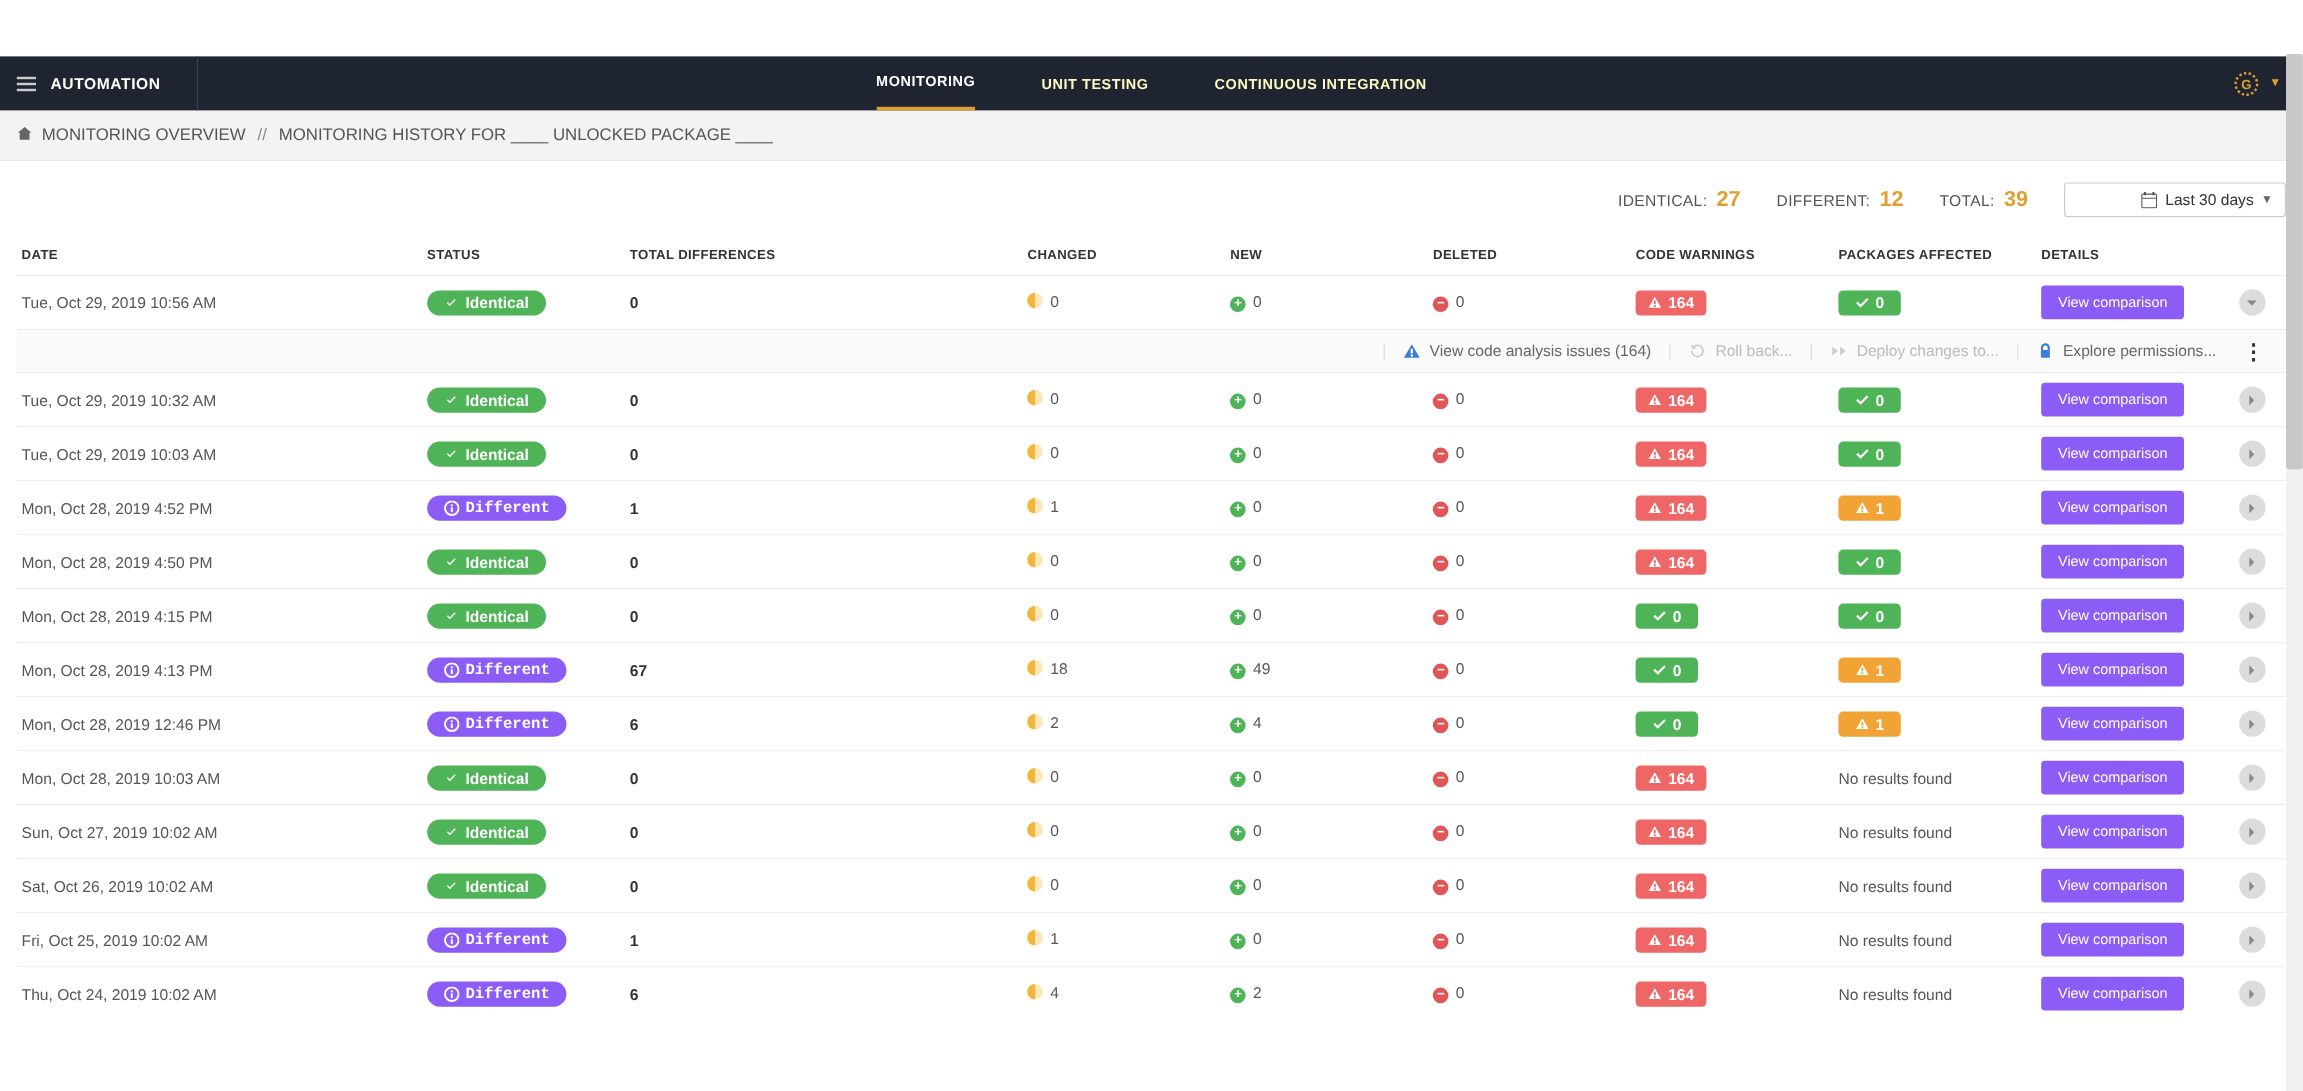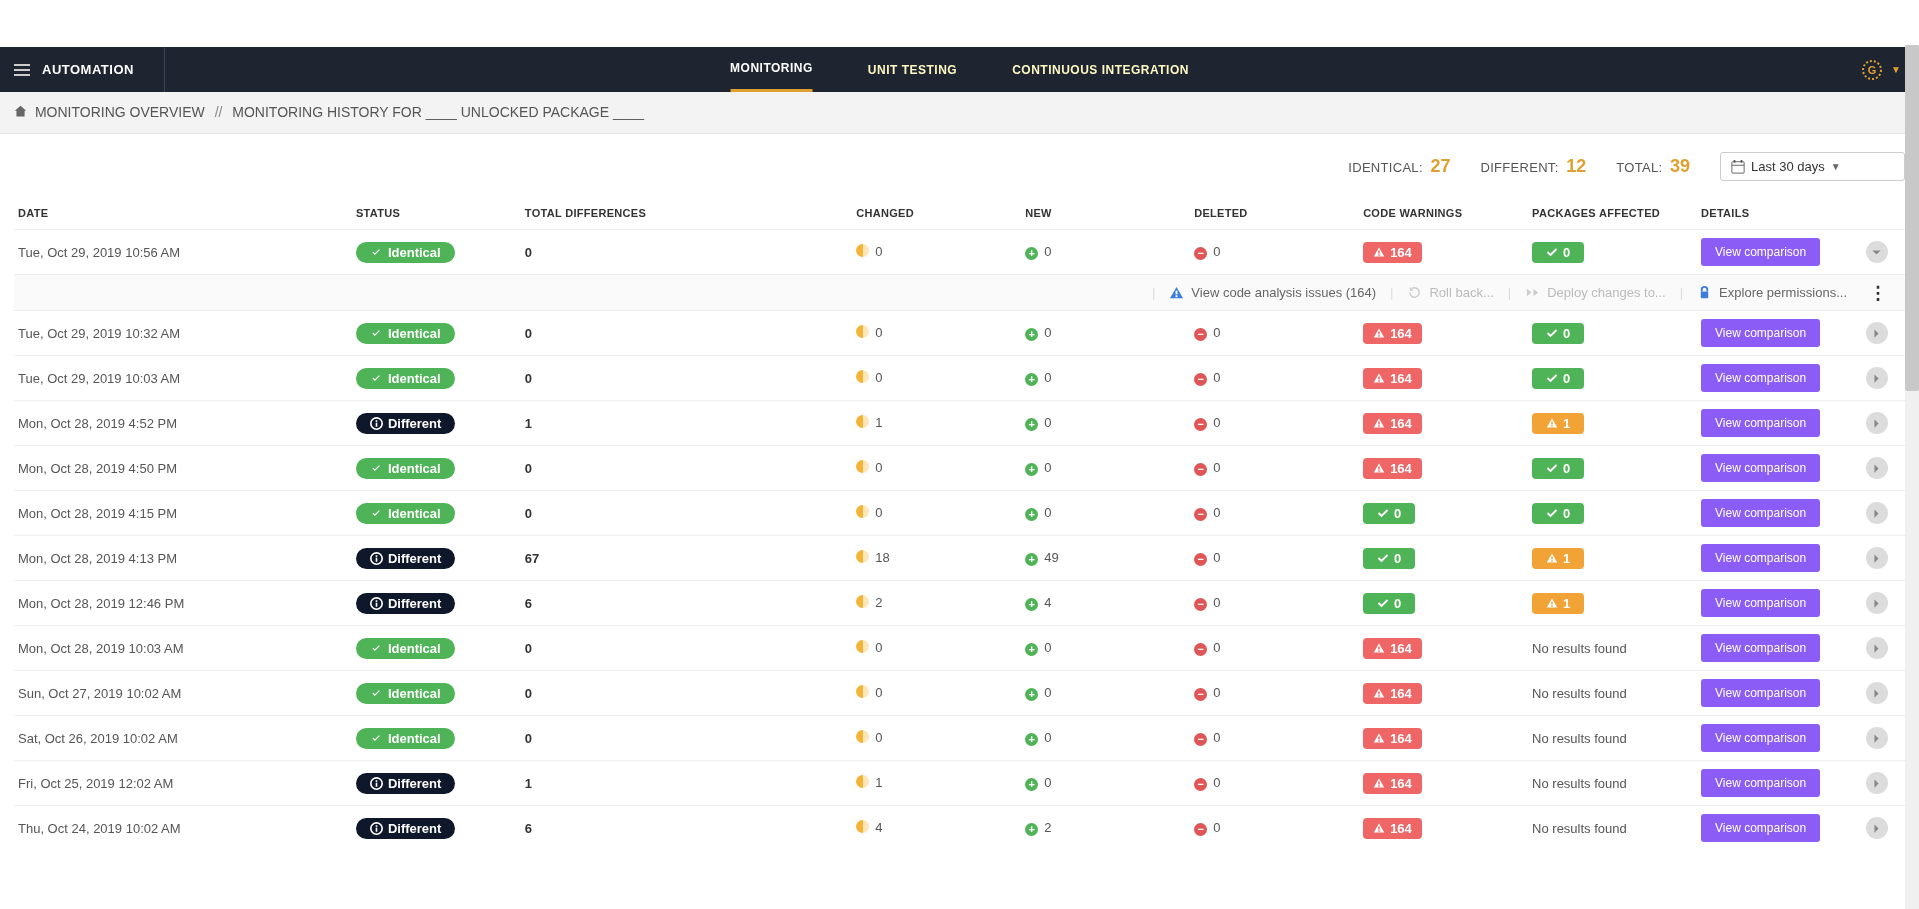--- a/index.html
+++ b/index.html
@@ -24,21 +24,21 @@
 .breadcrumb a { color: #555; text-decoration: none; cursor:pointer; }
 .breadcrumb .sep { color: #888; margin: 0 6px; }
 .home-icon { display:inline-block; margin-right:4px; vertical-align:-1px; }
 
 
 .page-header { display:flex; align-items:center; padding: 18px 14px 4px 14px; }
 .page-title { font-size: 32px; font-weight: 400; color: #333; }
 .header-stats { margin-left:auto; display:flex; align-items:center; gap:30px; font-size:13px; }
 .stat-label { color:#555; text-transform:uppercase; letter-spacing:0.3px; }
 .stat-value { color:#e0a030; font-weight:700; font-size:18px; margin-left:4px; }
-.date-filter { border:1px solid #ccc; border-radius:3px; padding:6px 10px; display:flex; align-items:center; gap:6px; cursor:pointer; min-width:185px; justify-content:flex-start; }
+.date-filter { border:1px solid #ccc; border-radius:3px; padding:6px 10px; display:flex; align-items:center; gap:6px; cursor:pointer; min-width:185px; justify-content:flex-end; }
 .date-filter-left { display:flex; align-items:center; gap:6px; }
 .dropdown-caret { font-size:10px; color:#666; }
 
 
 .table-wrap { padding: 6px 14px 14px 14px; }
 table { width: 100%; border-collapse: collapse; }
 th { text-align:left; font-size:11px; font-weight:700; color:#333; text-transform:uppercase; padding: 16px 8px 10px 4px; letter-spacing:0.3px; }
 tbody tr { border-top: 1px solid #eee; }
 td { padding: 8px 8px 8px 4px; vertical-align: middle; color:#555; font-size:13px; }
 
@@ -48,21 +48,21 @@
 .col-changed { width: 130px; }
 .col-new { width: 130px; }
 .col-deleted { width: 130px; }
 .col-cw { width: 130px; }
 .col-pa { width: 130px; }
 .col-details { width: 120px; }
 .col-expand { width: 40px; text-align:center; }
 
 .badge { display:inline-flex; align-items:center; gap:5px; border-radius:14px; padding:3px 14px; color:#fff; font-size:13px; font-weight:600; }
 .badge-identical { background:#4fb357; }
-.badge-different { background:#0f172a; }
+.badge-different { background:#8b5cf6;font-family:Liberation Mono, monospace; }
 .badge svg { width:13px; height:13px; }
 
 .total-diff { font-weight:700; color:#333; }
 
 .icon-dot { display:inline-block; vertical-align:middle; margin-right:6px; }
 .half-circle { width:13px; height:13px; border-radius:50%; background: linear-gradient(90deg, #f3b43a 50%, #fde7b8 50%); display:inline-block; }
 .plus-circle { width:13px; height:13px; border-radius:50%; background:#4fb357; display:inline-flex; align-items:center; justify-content:center; color:#fff; font-size:11px; font-weight:700; line-height:1; }
 .minus-circle { width:13px; height:13px; border-radius:50%; background:#e05555; display:inline-flex; align-items:center; justify-content:center; color:#fff; font-size:11px; font-weight:700; line-height:1; }
 
 .pill { display:inline-flex; align-items:center; gap:5px; border-radius:4px; padding:3px 10px; color:#fff; font-size:13px; font-weight:700; min-width:52px; justify-content:center; }
@@ -562,21 +562,21 @@
             </span></td>
           <td><span class="no-results">No results found</span></td>
           <td><button class="btn-view">View comparison</button></td>
           <td class="col-expand"><span class="expand-btn">
               <svg viewBox="0 0 16 16">
                 <path fill="#888" d="M5 2l6 6-6 6z"></path>
               </svg>
             </span></td>
         </tr>
         <tr>
-          <td>Fri, Oct 25, 2019 12:02 AM</td>
+          <td>Fri, Oct 25, 2019 10:02 AM</td>
           <td><span class="badge badge-different">
               <svg viewBox="0 0 16 16">
                 <circle cx="8" cy="8" r="7" fill="none" stroke="#fff" stroke-width="2"></circle>
                 <rect x="7" y="7" width="2" height="5" fill="#fff"></rect>
                 <rect x="7" y="4" width="2" height="2" fill="#fff"></rect>
               </svg>
               <span>Different</span>
             </span></td>
           <td><span class="total-diff">1</span></td>
           <td><span class="icon-dot"><span class="half-circle"></span></span><span>1</span></td>

